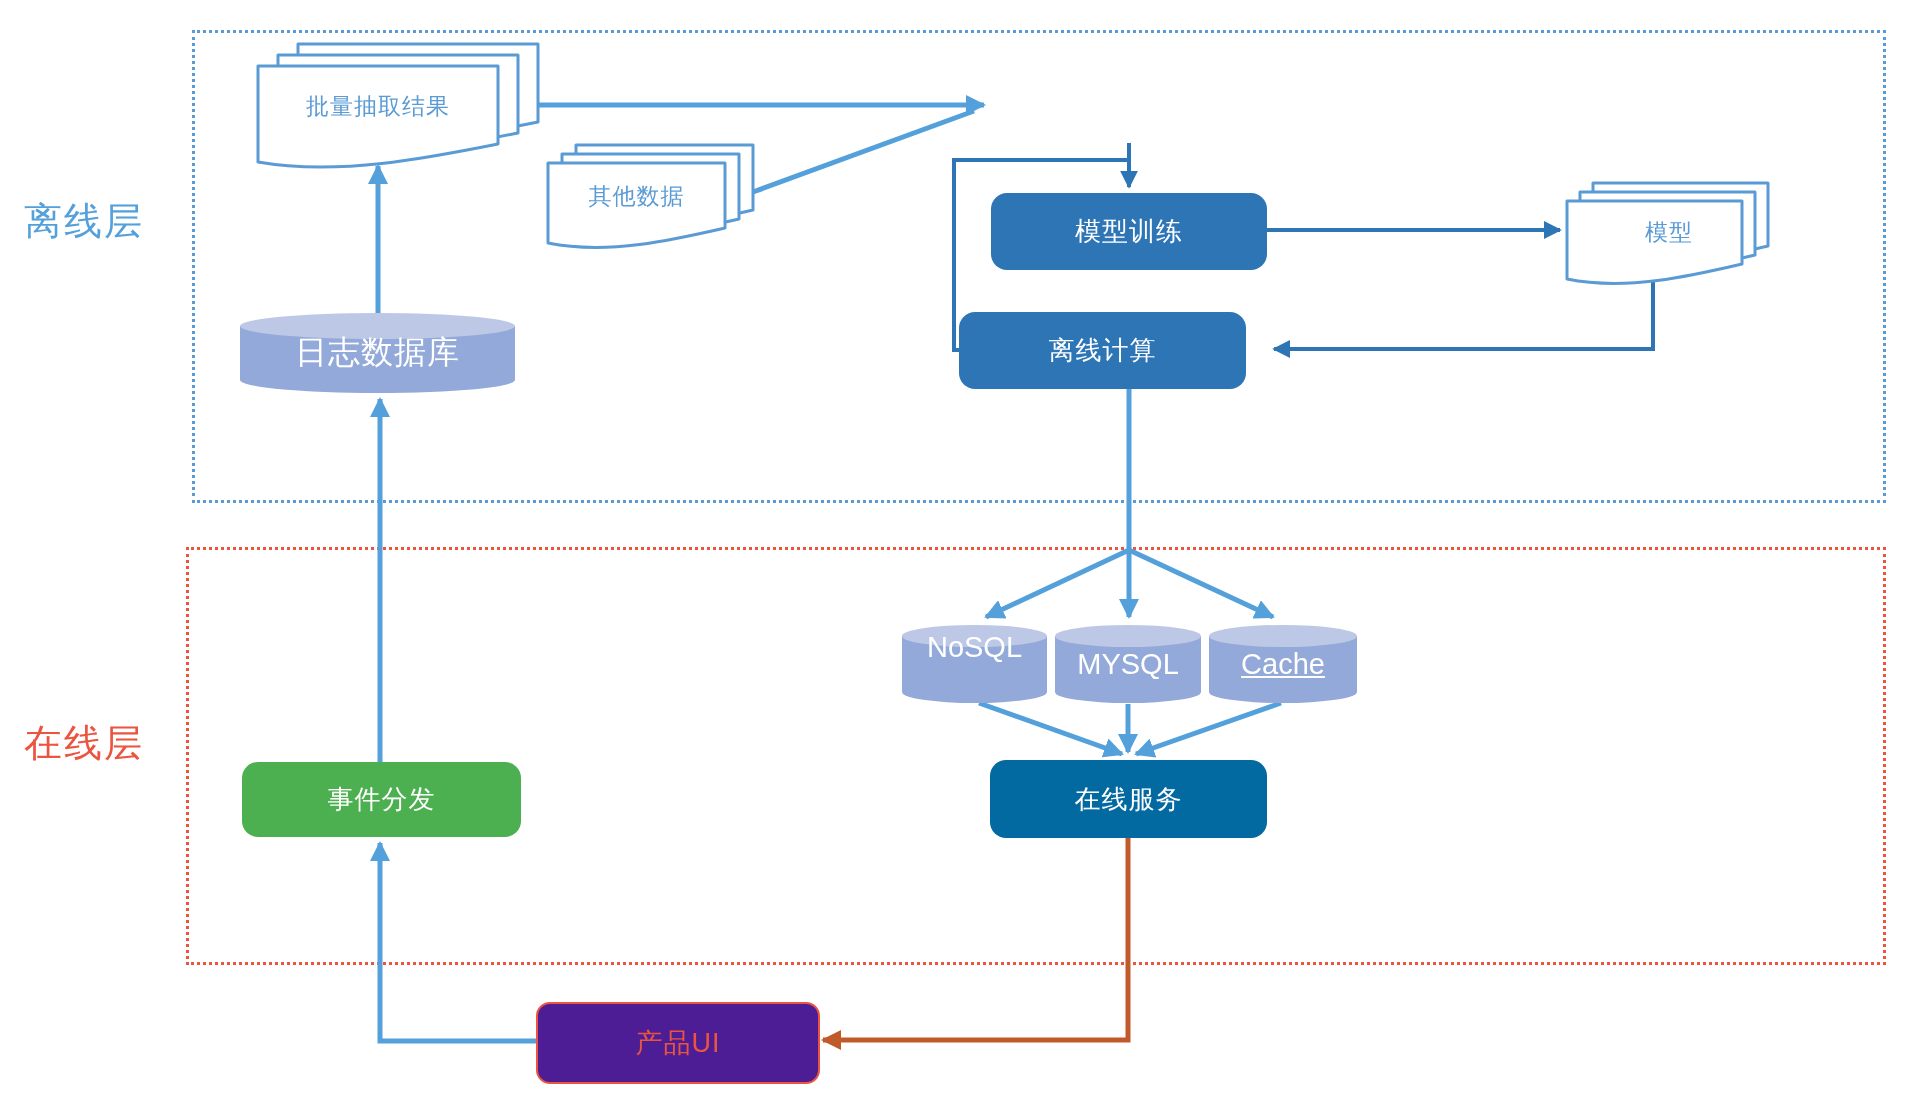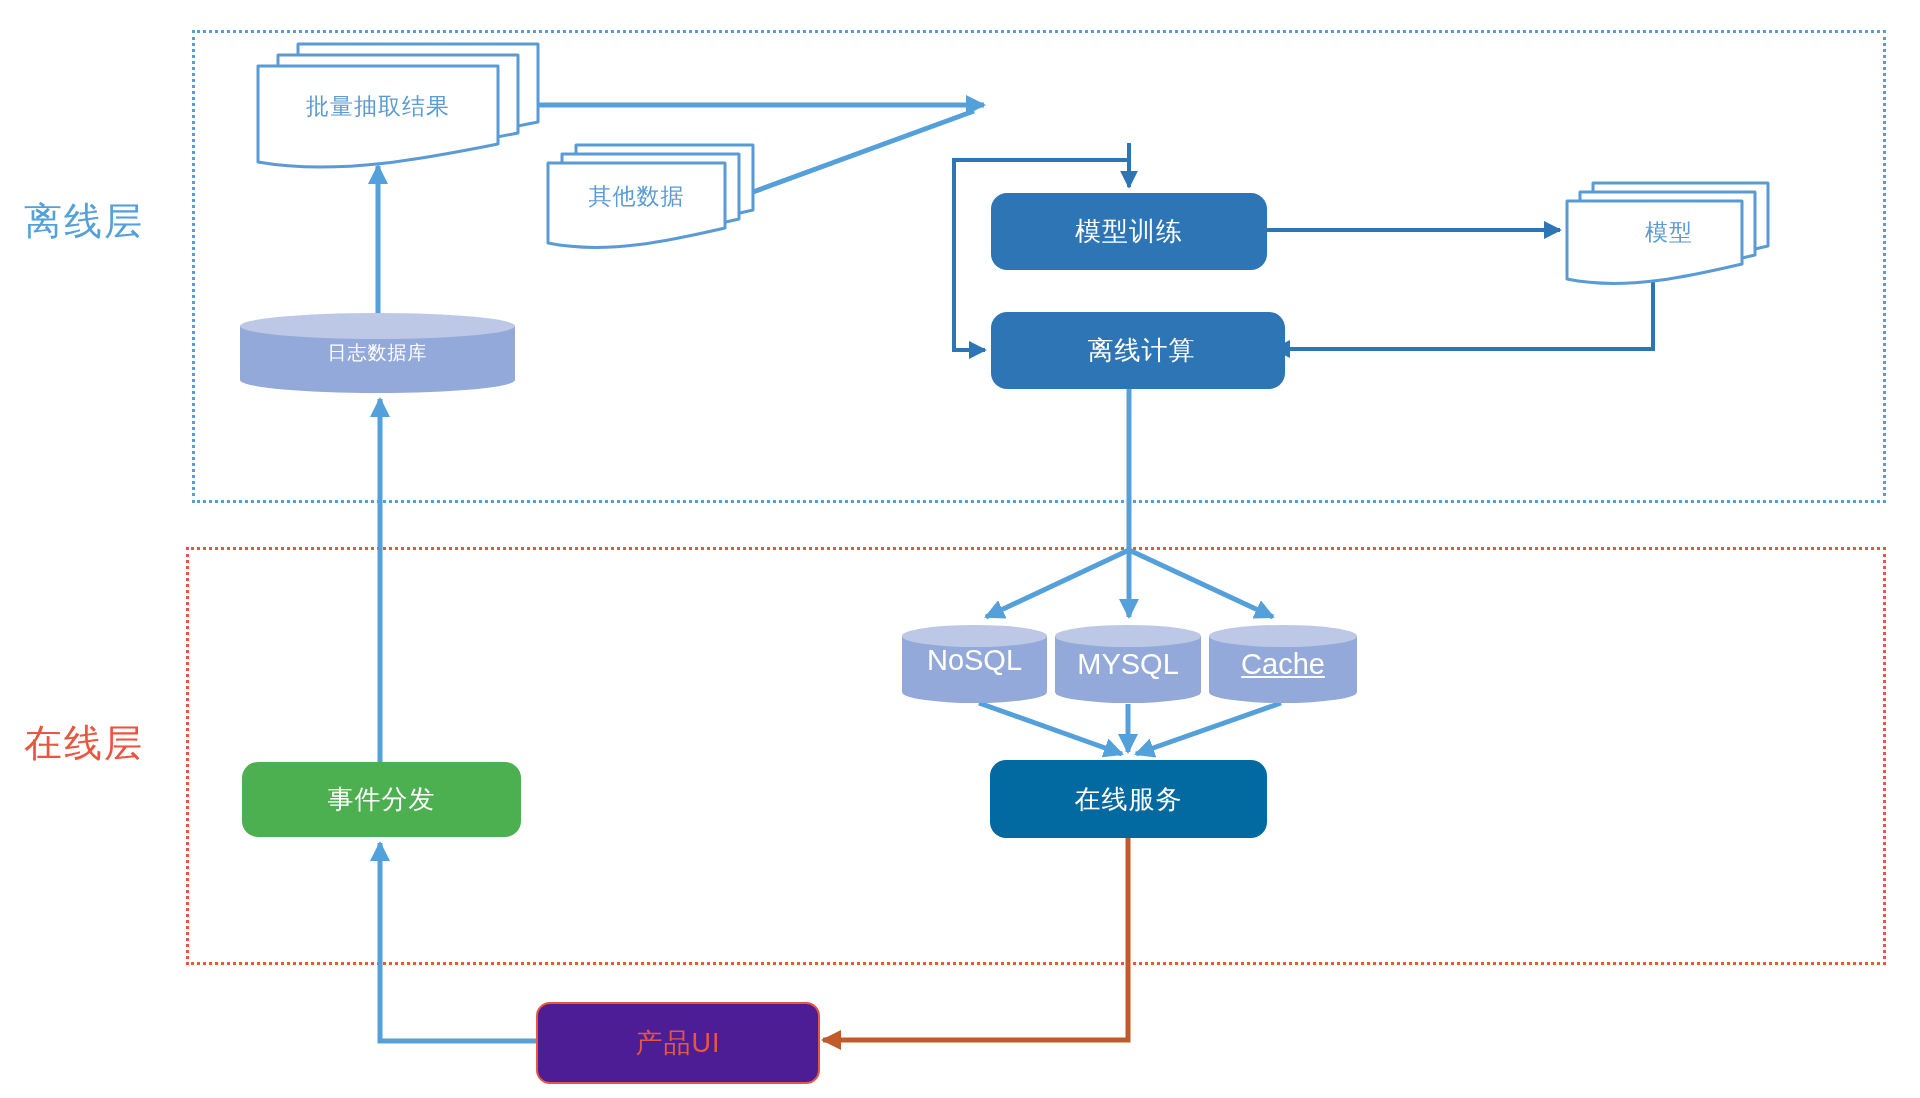--- a/index.html
+++ b/index.html
@@ -22,21 +22,21 @@
   .node.blue{background:#2E75B6;}
   .node.orange{background:#0369a1;}
   .node.outline-red{
     background:#4c1d95;border:2px solid #EB5540;color:#EB5540;border-radius:14px;font-size:27px;
   }
   .shape-label{
     position:absolute;z-index:2;display:flex;align-items:center;justify-content:center;
     pointer-events:none;letter-spacing:1px;
   }
   .doc-label{color:#5B9BD5;font-size:23px;}
-  .cyl-label{color:#ffffff;font-size:19px;}
+  .cyl-label{color:#ffffff;font-size:32px;}
   .cyl-label.latin{font-size:29px;letter-spacing:0;}
 </style>
 </head>
 <body>
 
 <div id="canvas">
 
   <div class="region region-offline"></div>
   <div class="region region-online"></div>
 
@@ -121,30 +121,30 @@
     <g>
       <ellipse cx="1283" cy="692" rx="74" ry="11" fill="#93A9D9"></ellipse>
       <rect x="1209" y="636" width="148" height="56" fill="#93A9D9"></rect>
       <ellipse cx="1283" cy="636" rx="74" ry="11" fill="#BCC8E6"></ellipse>
     </g>
   </svg>
 
 
   <div class="node blue" style="left:991px;top:193px;width:276px;height:77px;">模型训练</div>
 
-  <div class="node blue" style="left:991px;top:312px;width:287px;height:77px;padding-left:7px;">离线计算</div>
+  <div class="node blue" style="left:959px;top:312px;width:287px;height:77px;">离线计算</div>
 
   <div class="node green" style="left:242px;top:762px;width:279px;height:75px;">事件分发</div>
 
   <div class="node orange" style="left:990px;top:760px;width:277px;height:78px;">在线服务</div>
 
   <div class="node outline-red" style="left:536px;top:1002px;width:280px;height:78px;">产品UI</div>
 
   <div class="shape-label doc-label" style="left:258px;top:78px;width:240px;height:56px;">批量抽取结果</div>
   <div class="shape-label doc-label" style="left:548px;top:172px;width:177px;height:48px;">其他数据</div>
   <div class="shape-label doc-label" style="left:1567px;top:208px;width:204px;height:48px;">模型</div>
 
   <div class="shape-label cyl-label" style="left:240px;top:330px;width:275px;height:46px;">日志数据库</div>
-  <div class="shape-label cyl-label latin" style="left:902px;top:638px;width:145px;height:44px;">NoSQL</div>
+  <div class="shape-label cyl-label latin" style="left:902px;top:625px;width:145px;height:44px;">NoSQL</div>
   <div class="shape-label cyl-label latin" style="left:1055px;top:642px;width:146px;height:44px;">MYSQL</div>
   <div class="shape-label cyl-label latin" style="left:1209px;top:642px;width:148px;height:44px;text-decoration:underline;">Cache</div>
 
 </div>
 
 </body></html>

